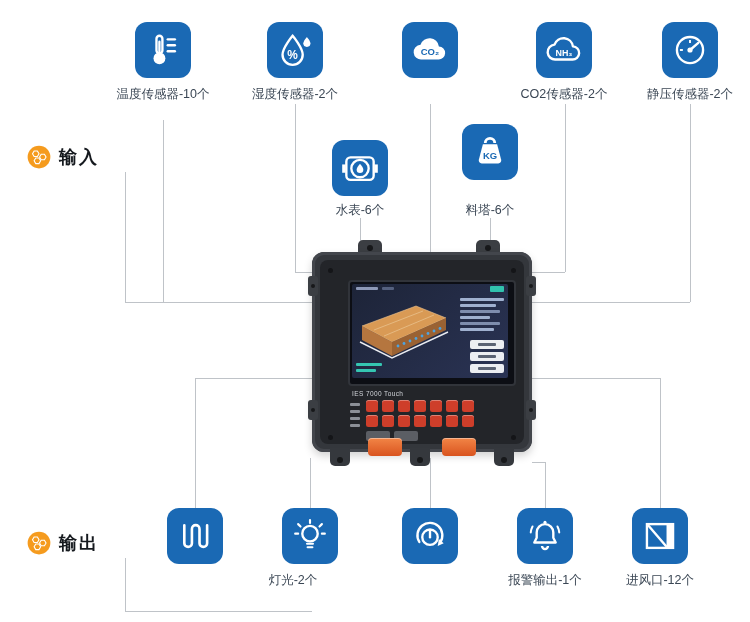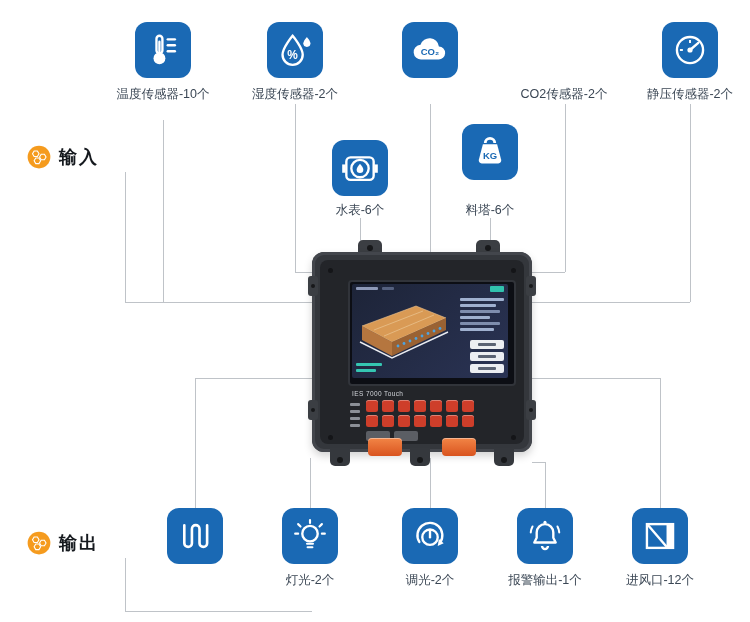--- a/index.html
+++ b/index.html
@@ -121,20 +121,26 @@
     <div>湿度传感器-2个</div>
   </div>
 
   <div class="tile" style="left:402px;top:22px">
     <svg viewBox="0 0 32 32">
       <path d="M9 24 h14 a5.5 5.5 0 0 0 .5 -11 a8 8 0 0 0 -15.5 -1.5 A6 6 0 0 0 9 24 Z" fill="#fff"></path>
       <text x="16" y="20.5" font-size="8" font-weight="bold" fill="#1a69b4" text-anchor="middle">CO₂</text>
     </svg>
   </div>
 
+  <div class="tile" style="left:536px;top:22px">
+    <svg viewBox="0 0 32 32">
+      <path d="M9 24 h14 a5.5 5.5 0 0 0 .5 -11 a8 8 0 0 0 -15.5 -1.5 A6 6 0 0 0 9 24 Z" fill="none" stroke="#fff" stroke-width="2" stroke-linejoin="round"></path>
+      <text x="16" y="21" font-size="7.5" font-weight="bold" fill="#fff" text-anchor="middle">NH₃</text>
+    </svg>
+  </div>
   <div class="lbl" style="left:489px;top:86px">
     <div>CO2传感器-2个</div>
   </div>
 
   <div class="tile" style="left:662px;top:22px">
     <svg viewBox="0 0 32 32">
       <circle cx="16" cy="16" r="11" fill="none" stroke="#fff" stroke-width="2"></circle>
       <line x1="16" y1="7.5" x2="16" y2="10" stroke="#fff" stroke-width="1.6"></line>
       <line x1="7.5" y1="16" x2="10" y2="16" stroke="#fff" stroke-width="1.6"></line>
       <line x1="16" y1="16" x2="23" y2="10" stroke="#fff" stroke-width="2" stroke-linecap="round"></line>
@@ -289,34 +295,31 @@
       <circle cx="16" cy="14" r="6.5" fill="none" stroke="#fff" stroke-width="2"></circle>
       <line x1="13.5" y1="22.5" x2="18.5" y2="22.5" stroke="#fff" stroke-width="1.8" stroke-linecap="round"></line>
       <line x1="14" y1="25.5" x2="18" y2="25.5" stroke="#fff" stroke-width="1.8" stroke-linecap="round"></line>
       <line x1="16" y1="2.5" x2="16" y2="5" stroke="#fff" stroke-width="1.8" stroke-linecap="round"></line>
       <line x1="6" y1="6" x2="8" y2="8" stroke="#fff" stroke-width="1.8" stroke-linecap="round"></line>
       <line x1="26" y1="6" x2="24" y2="8" stroke="#fff" stroke-width="1.8" stroke-linecap="round"></line>
       <line x1="3.5" y1="14" x2="6" y2="14" stroke="#fff" stroke-width="1.8" stroke-linecap="round"></line>
       <line x1="26" y1="14" x2="28.5" y2="14" stroke="#fff" stroke-width="1.8" stroke-linecap="round"></line>
     </svg>
   </div>
-  <div class="lbl" style="left:235px;top:572px">
+  <div class="lbl" style="left:218px;top:572px">
     <div>灯光-2个</div>
   </div>
 
   <div class="tile" style="left:402px;top:508px">
     <svg viewBox="0 0 32 32">
       <path d="M7 21 A10.5 10.5 0 1 1 24.5 21.5" fill="none" stroke="#fff" stroke-width="2" stroke-linecap="round"></path>
       <polygon points="22.5,24.5 27.5,22 23.5,18.5" fill="#fff"></polygon>
       <circle cx="16" cy="17" r="6.5" fill="none" stroke="#fff" stroke-width="2"></circle>
       <line x1="16" y1="17" x2="16" y2="11.5" stroke="#fff" stroke-width="2" stroke-linecap="round"></line>
     </svg>
-  </div>
-  <div class="lbl" style="left:355px;top:572px">
-    <div>调光-2个</div>
   </div>
 
   <div class="tile" style="left:517px;top:508px">
     <svg viewBox="0 0 32 32">
       <circle cx="16" cy="4.5" r="1.3" fill="#fff"></circle>
       <path d="M16 6 a7 7 0 0 1 7 7 v4.5 l2 4 H7 l2 -4 V13 a7 7 0 0 1 7 -7 Z" fill="none" stroke="#fff" stroke-width="2" stroke-linejoin="round"></path>
       <path d="M13.5 24.5 a2.5 2.5 0 0 0 5 0" fill="none" stroke="#fff" stroke-width="2"></path>
       <path d="M5.5 8 a13 13 0 0 0 -1.5 5" fill="none" stroke="#fff" stroke-width="1.7" stroke-linecap="round"></path>
       <path d="M26.5 8 a13 13 0 0 1 1.5 5" fill="none" stroke="#fff" stroke-width="1.7" stroke-linecap="round"></path>
     </svg>

